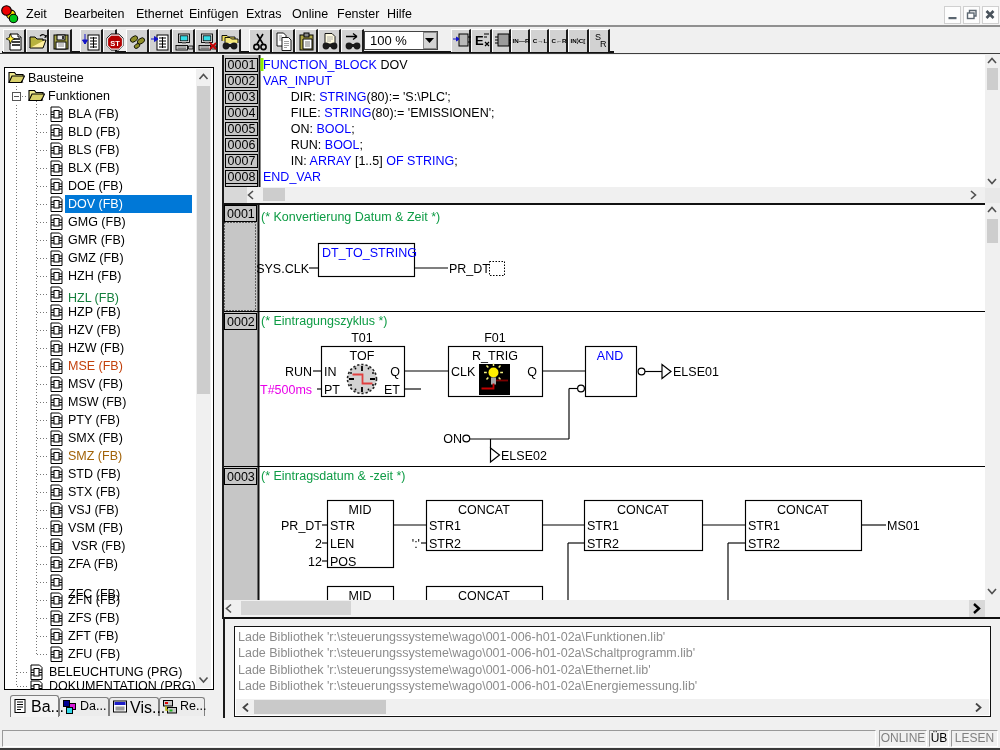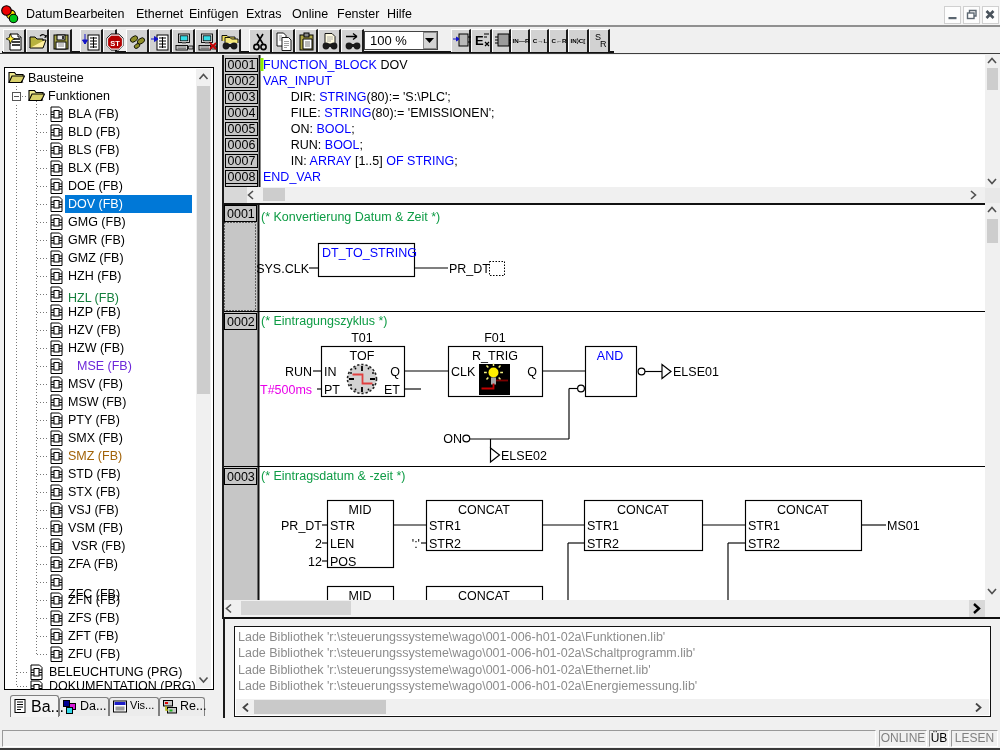--- a/index.html
+++ b/index.html
@@ -15,21 +15,21 @@
 .tl{position:absolute;color:#8c8c8c;font-size:12.5px;white-space:pre}
 </style></head>
 <body>
 
 <div class="abs" style="left:0;top:0;width:1000px;height:26px;background:#f4f4f4"></div>
 <svg class="abs" style="left:0px;top:2px" width="22" height="22" viewBox="0 0 22 22">
 <circle cx="11" cy="12.5" r="4.4" fill="#ffe200" stroke="#000" stroke-width="1.1"></circle>
 <circle cx="13.5" cy="16.5" r="4.2" fill="#00c818" stroke="#000" stroke-width="1.1"></circle>
 <circle cx="6.5" cy="8.5" r="4.8" fill="#ee0000" stroke="#000" stroke-width="1.1"></circle>
 </svg>
-<div class="abs" style="left:26px;top:7px;font-size:12.5px">Datum</div>
+<div class="abs" style="left:26px;top:7px;font-size:12.5px">Zeit</div>
 <div class="abs" style="left:64px;top:7px;font-size:12.5px">Bearbeiten</div>
 <div class="abs" style="left:136px;top:7px;font-size:12.5px">Ethernet</div>
 <div class="abs" style="left:189px;top:7px;font-size:12.5px">Einfügen</div>
 <div class="abs" style="left:246px;top:7px;font-size:12.5px">Extras</div>
 <div class="abs" style="left:292px;top:7px;font-size:12.5px">Online</div>
 <div class="abs" style="left:337px;top:7px;font-size:12.5px">Fenster</div>
 <div class="abs" style="left:387px;top:7px;font-size:12.5px">Hilfe</div>
 <div class="abs" style="left:944px;top:6px;width:17px;height:18px;background:#fdfdfd;border:1px solid #d0d0d0"></div>
 <div class="abs" style="left:963px;top:6px;width:17px;height:18px;background:#fdfdfd;border:1px solid #d0d0d0"></div>
 <div class="abs" style="left:982px;top:6px;width:17px;height:18px;background:#fdfdfd;border:1px solid #d0d0d0"></div>
@@ -310,21 +310,21 @@
 <div class="abs" style="left:68px;top:323px;color:#000">HZV (FB)</div>
 <div class="abs" style="left:37px;top:348px;width:12px;height:1px;background-image:repeating-linear-gradient(to right,#777 0 1px,transparent 1px 3px)"></div>
 <svg class="abs" style="left:49px;top:340px" width="15" height="17">
     <use href="#fbicon"></use>
   </svg>
 <div class="abs" style="left:68px;top:341px;color:#000">HZW (FB)</div>
 <div class="abs" style="left:37px;top:366px;width:12px;height:1px;background-image:repeating-linear-gradient(to right,#777 0 1px,transparent 1px 3px)"></div>
 <svg class="abs" style="left:49px;top:358px" width="15" height="17">
     <use href="#fbicon"></use>
   </svg>
-<div class="abs" style="left:77px;top:359px;color:#6d28d9">MSE (FB)</div>
+<div class="abs" style="left:68px;top:359px;color:#c2410c">MSE (FB)</div>
 <div class="abs" style="left:37px;top:384px;width:12px;height:1px;background-image:repeating-linear-gradient(to right,#777 0 1px,transparent 1px 3px)"></div>
 <svg class="abs" style="left:49px;top:376px" width="15" height="17">
     <use href="#fbicon"></use>
   </svg>
 <div class="abs" style="left:68px;top:377px;color:#000">MSV (FB)</div>
 <div class="abs" style="left:37px;top:402px;width:12px;height:1px;background-image:repeating-linear-gradient(to right,#777 0 1px,transparent 1px 3px)"></div>
 <svg class="abs" style="left:49px;top:394px" width="15" height="17">
     <use href="#fbicon"></use>
   </svg>
 <div class="abs" style="left:68px;top:395px;color:#000">MSW (FB)</div>
@@ -425,21 +425,21 @@
     <rect x="0.5" y="0.5" width="6" height="6" fill="#000090" stroke="#000"></rect>
     <rect x="6.5" y="3.5" width="6" height="6" fill="#d819d8" stroke="#000"></rect>
     <rect x="3.5" y="7.5" width="6" height="6" fill="#30d8e8" stroke="#000"></rect>
   </svg>
 <div class="abs" style="left:80px;top:699px;font-size:12.5px">Da...</div>
 <svg class="abs" style="left:113px;top:700px" width="14" height="14" viewBox="0 0 14 14">
     <rect x="0.5" y="1" width="13" height="11" fill="#fff" stroke="#000"></rect>
     <rect x="1.5" y="2" width="11" height="3" fill="#2020c8"></rect>
     <rect x="2.5" y="6.5" width="9" height="4" fill="#9a9a9a"></rect>
   </svg>
-<div class="abs" style="left:130px;top:699px;font-size:11px">Vis...</div>
+<div class="abs" style="left:130px;top:699px;font-size:16px">Vis...</div>
 <svg class="abs" style="left:163px;top:700px" width="14" height="14" viewBox="0 0 14 14">
     <rect x="0.5" y="0.5" width="9" height="5.5" fill="#c8c8c8" stroke="#000"></rect>
     <rect x="4.5" y="7.5" width="9" height="5.5" fill="#c8c8c8" stroke="#000"></rect>
     <rect x="6.5" y="9.5" width="3" height="2" fill="#18b018"></rect>
     <rect x="2" y="2" width="3" height="2" fill="#d00"></rect>
     <path d="M3 6 v4 h2" fill="none" stroke="#b0b000" stroke-width="1.4"></path>
   </svg>
 <div class="abs" style="left:180px;top:699px;font-size:12.5px">Re...</div>
 <div class="abs" style="left:222.5px;top:55px;width:1.5px;height:663px;background:#1a1a1a"></div>
 <svg class="abs" style="left:222px;top:55px" width="778" height="148" viewBox="0 0 778 148">

